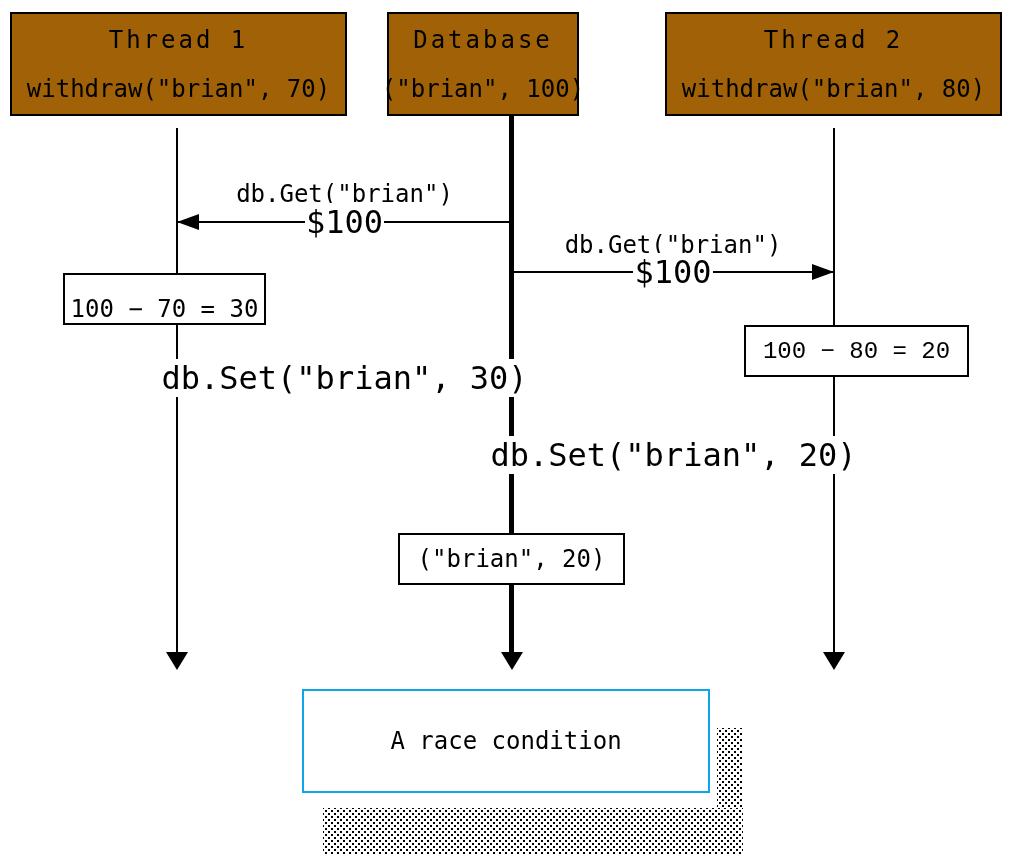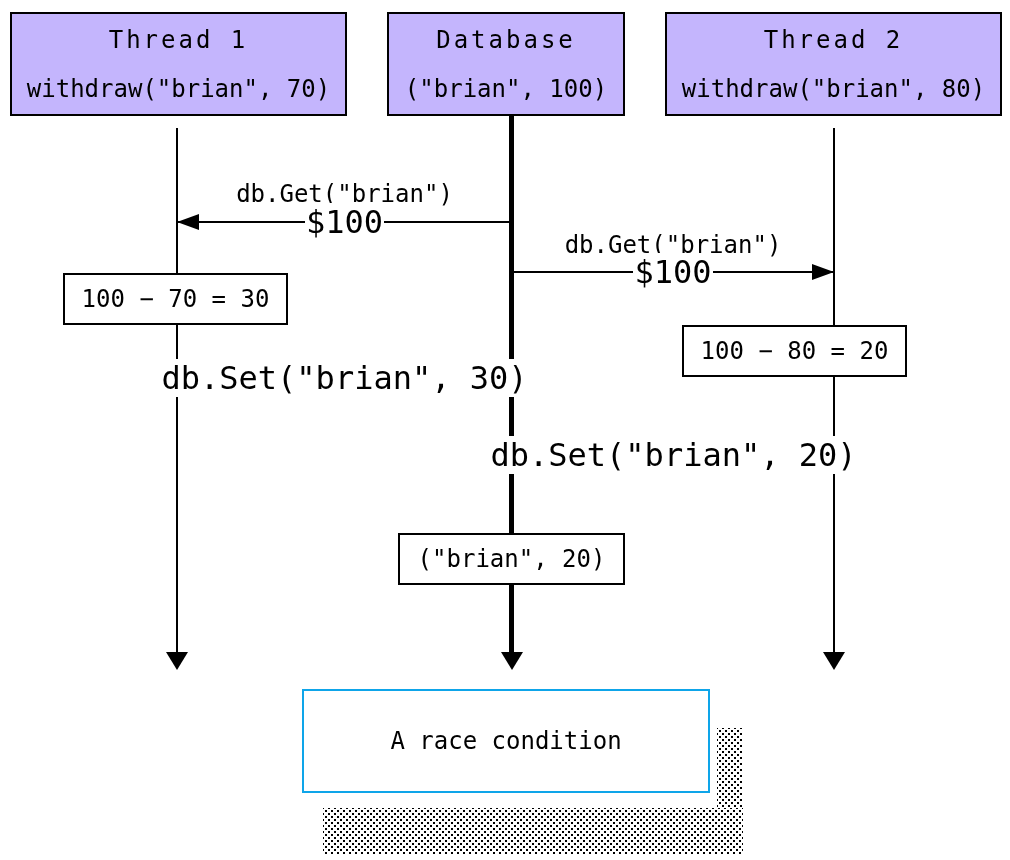--- a/index.html
+++ b/index.html
@@ -11,21 +11,21 @@
     font-family: "DejaVu Sans Mono", "Liberation Mono", monospace;
     color: #000000;
     overflow: hidden;
   }
 
   
   .actor-box {
     position: absolute;
     box-sizing: border-box;
     border: 2px solid #000;
-    background: #c4b5fd;
+    background: #a16207;
     display: flex;
     flex-direction: column;
     justify-content: space-between;
     align-items: center;
     padding: 12px 0 11px 0;
     z-index: 3;
   }
   .actor-title {
     font-size: 24px;
     letter-spacing: 3px;
@@ -137,21 +137,21 @@
 </head>
 <body>
 
 <div id="canvas">
 
   <div class="actor-box" style="left:10px; top:12px; width:337px; height:104px;">
     <div class="actor-title">Thread 1</div>
     <div class="actor-sub">withdraw("brian", 70)</div>
   </div>
 
-  <div class="actor-box" style="left:387px; top:12px; width:238px; height:104px;">
+  <div class="actor-box" style="left:387px; top:12px; width:192px; height:104px;">
     <div class="actor-title">Database</div>
     <div class="actor-sub">("brian", 100)</div>
   </div>
 
   <div class="actor-box" style="left:665px; top:12px; width:337px; height:104px;">
     <div class="actor-title">Thread 2</div>
     <div class="actor-sub">withdraw("brian", 80)</div>
   </div>
 
   <div class="lifeline" style="left:176px; top:128px; width:2px; height:524px;"></div>
@@ -169,25 +169,25 @@
     <span class="inline-label">$100</span>
   </div>
 
   <div class="msg-caption" style="left:512px; top:231px; width:322px;">db.Get("brian")</div>
   <div class="msg" style="left:512px; top:256px; width:322px;">
     <div class="line"></div>
     <div class="head-right"></div>
     <span class="inline-label">$100</span>
   </div>
 
-  <div class="note-box" style="left:63px; top:273px; width:225px; height:52px;">
+  <div class="note-box" style="left:63px; top:273px; width:203px; height:52px;align-items:flex-end;">
     <span>100 − 70 = 30</span>
   </div>
 
-  <div class="note-box" style="left:682px; top:325px; width:225px; height:52px;">
+  <div class="note-box" style="left:744px; top:325px; width:225px; height:52px;font-family:Liberation Mono, monospace;">
     <span>100 − 80 = 20</span>
   </div>
 
   <div class="msg" style="left:177px; top:362px; width:335px;">
     <div class="line"></div>
     <div class="head-right"></div>
     <span class="inline-label">db.Set("brian", 30)</span>
   </div>
 
   <div class="msg" style="left:513px; top:439px; width:321px;">

